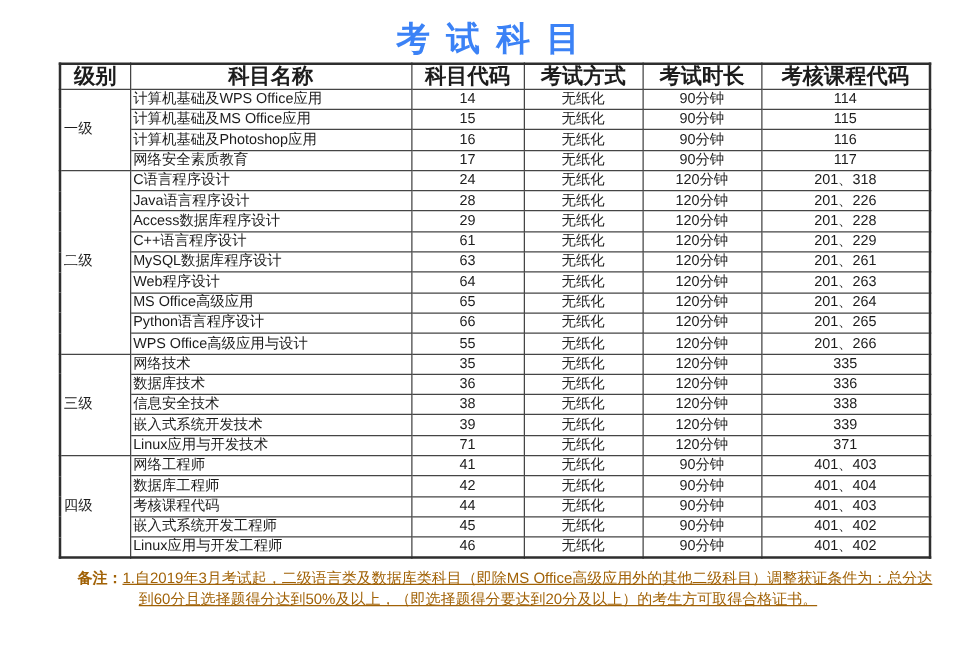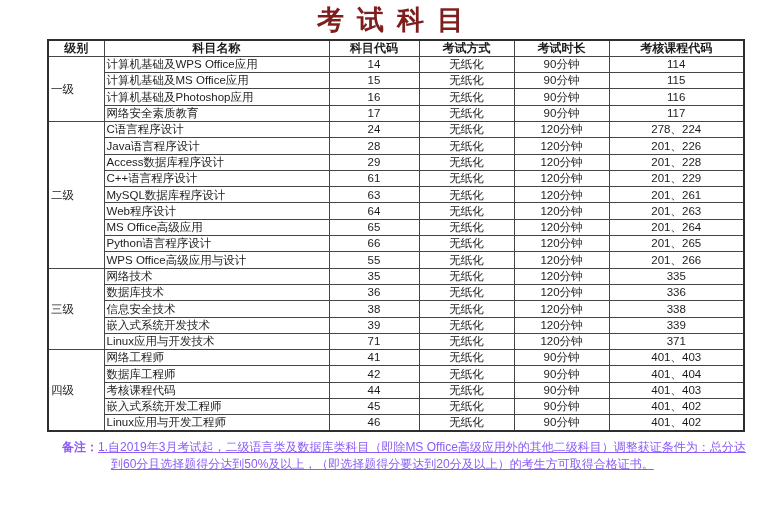--- a/index.html
+++ b/index.html
@@ -8,28 +8,28 @@
     width: 781px; height: 524px;
     background: #ffffff;
     color: #1c1c1c;
     font-family: "Liberation Sans", sans-serif;
     overflow: hidden;
   }
   .page { width: 781px; height: 524px; position: relative; }
 
   .title {
     margin: 0;
-    padding-top: 5px;
+    padding-top: 16px;
     text-align: center;
     font-family: "Liberation Serif", serif;
     font-weight: bold;
     font-size: 27px;
     letter-spacing: 13px;
     text-indent: 13px; 
-    color: #7f1d1d;
+    color: #3b82f6;
     line-height: 30px;
   }
 
   table.subjects {
     border-collapse: collapse;
     table-layout: fixed;
     margin: 4px 0 0 47px;
     width: 696px;
     border: 2px solid #2e2e2e;
   }
@@ -41,37 +41,37 @@
     line-height: 1.1;
     text-align: center;
     vertical-align: middle;
     white-space: nowrap;
     overflow: hidden;
     font-weight: normal;
   }
   .subjects thead th {
     font-family: "Liberation Serif", serif;
     font-weight: bold;
-    font-size: 12px;
+    font-size: 17px;
   }
   .subjects td.col-name {
     text-align: left;
   }
   .subjects td.level-cell {
     text-align: left;
     font-size: 11.5px;
   }
 
   .notes {
     display: flex;
     margin: 7px 0 0 62px;
     width: 694px;
     font-size: 12px;
     line-height: 16.5px;
-    color: #8b5cf6;
+    color: #a16207;
   }
   .notes-label {
     font-weight: bold;
     white-space: nowrap;
     flex: 0 0 auto;
   }
   .notes-items { flex: 1 1 auto; }
   .note-item {
     padding-left: 13px;
     text-indent: -13px;
@@ -133,21 +133,21 @@
           <td class="col-method">无纸化</td>
           <td class="col-duration">90分钟</td>
           <td class="col-codes">117</td>
         </tr>
         <tr>
           <td rowspan="9" class="level-cell">二级</td>
           <td class="col-name">C语言程序设计</td>
           <td class="col-code">24</td>
           <td class="col-method">无纸化</td>
           <td class="col-duration">120分钟</td>
-          <td class="col-codes">278、224</td>
+          <td class="col-codes">201、318</td>
         </tr>
         <tr>
           <td class="col-name">Java语言程序设计</td>
           <td class="col-code">28</td>
           <td class="col-method">无纸化</td>
           <td class="col-duration">120分钟</td>
           <td class="col-codes">201、226</td>
         </tr>
         <tr>
           <td class="col-name">Access数据库程序设计</td>

